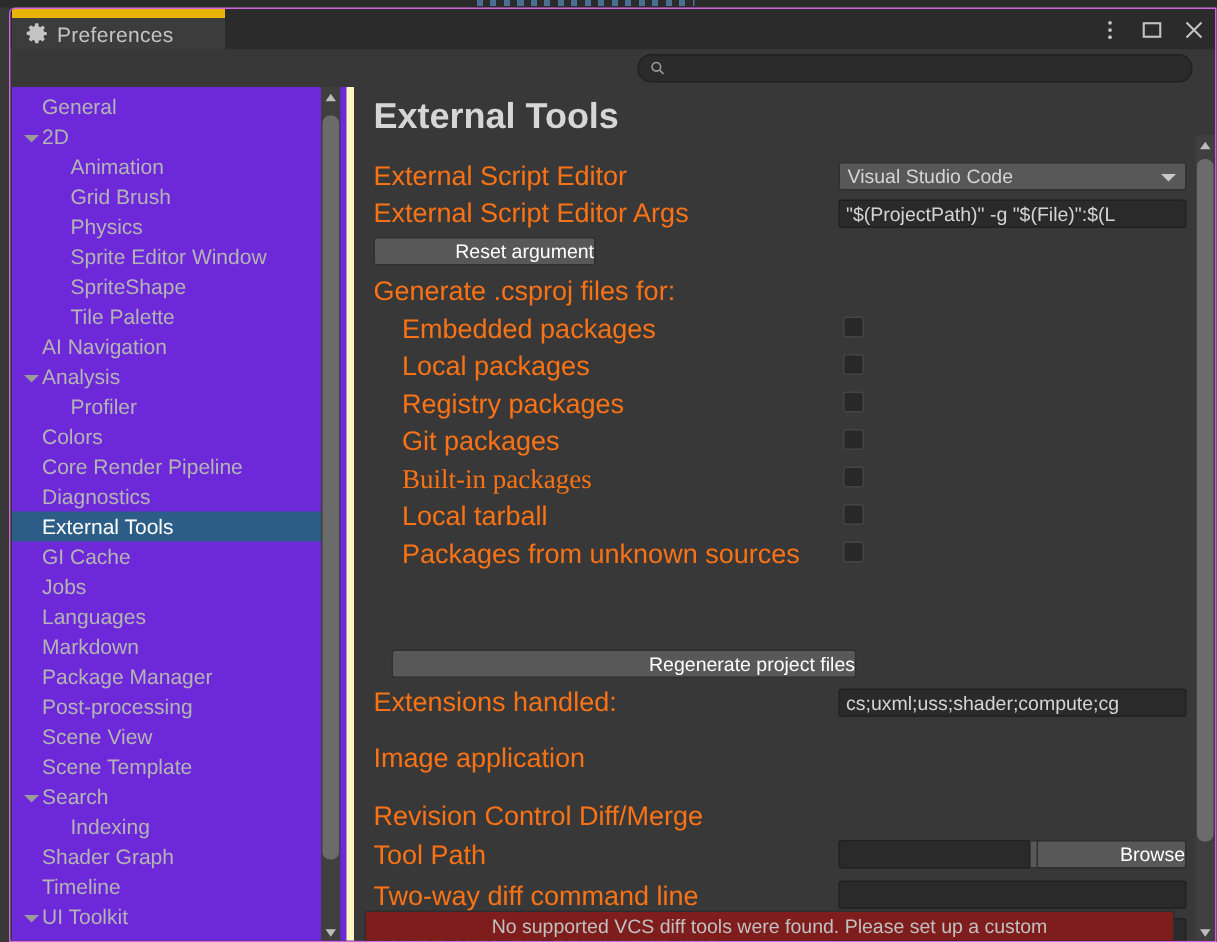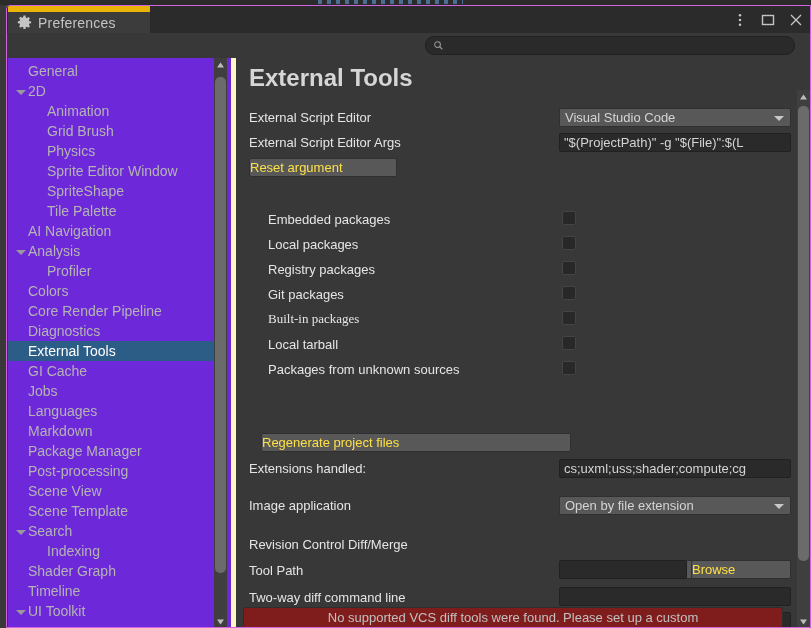--- a/index.html
+++ b/index.html
@@ -153,21 +153,21 @@
   #page-title {
     position: absolute; left: 12px; top: 6px;
     color: #d6d6d6; font-size: 24px; font-weight: bold;
   }
 
   .row {
     position: absolute; left: 0; width: 545px; height: 22px;
     display: flex; align-items: center;
   }
   .lbl {
-    color: #e5e5e5; font-size: 13px; white-space: nowrap;
+    color: #f97316; font-size: 18px; white-space: nowrap;
   }
   .lbl.ind { margin-left: 19px; }
 
   .fld-right {
     position: absolute; left: 322px; top: 2px;
   }
 
   .popup {
     width: 232px; height: 19px;
     background: #585858;
@@ -190,22 +190,22 @@
     border-radius: 2px;
     display: flex; align-items: center;
     padding-left: 4px;
     color: #d4d4d4; font-size: 13px;
     white-space: nowrap; overflow: hidden;
   }
   .btn {
     background: #585858;
     border: 1px solid #303030;
     border-radius: 2px;
-    color: #fde047; font-size: 13px;
-    display: flex; align-items: center; justify-content: flex-start;
+    color: #ffffff; font-size: 13px;
+    display: flex; align-items: center; justify-content: flex-end;
     height: 19px;
   }
   .cb {
     width: 14px; height: 14px;
     background: #282828;
     border: 1px solid #444444;
     border-radius: 2px;
   }
 
   #helpbox {
@@ -427,20 +427,23 @@
         <div class="fld-right" style="top:75px;">
           <div class="txtfield">
             <span>"$(ProjectPath)" -g "$(File)":$(L</span>
           </div>
         </div>
 
         <div class="btn" style="position:absolute; left:12px; top:100px; width:148px;">
           <span>Reset argument</span>
         </div>
 
+        <div class="row" style="left:12px; top:125px;">
+          <span class="lbl">Generate .csproj files for:</span>
+        </div>
 
         <div id="csproj-rows">
             <div class="row" style="left: 12px; top: 150px;">
               <span class="lbl ind">Embedded packages</span>
             </div>
             <div class="cb" style="position: absolute; left: 325px; top: 153px;"></div>
             <div class="row" style="left: 12px; top: 175px;">
               <span class="lbl ind">Local packages</span>
             </div>
             <div class="cb" style="position: absolute; left: 325px; top: 178px;"></div>
@@ -474,26 +477,20 @@
           <span class="lbl">Extensions handled:</span>
         </div>
         <div class="fld-right" style="top:401px;">
           <div class="txtfield">
             <span>cs;uxml;uss;shader;compute;cg</span>
           </div>
         </div>
 
         <div class="row" style="left:12px; top:436px;">
           <span class="lbl">Image application</span>
-        </div>
-        <div class="fld-right" style="top:438px;">
-          <div class="popup">
-            <span>Open by file extension</span>
-            <span class="arr"></span>
-          </div>
         </div>
 
         <div class="row" style="left:12px; top:475px;">
           <span class="lbl">Revision Control Diff/Merge</span>
         </div>
         <div class="fld-right" style="top:469px;margin-top:33px;">
           <div class="popup">
             <span>Custom Tool</span>
             <span class="arr"></span>
           </div>

